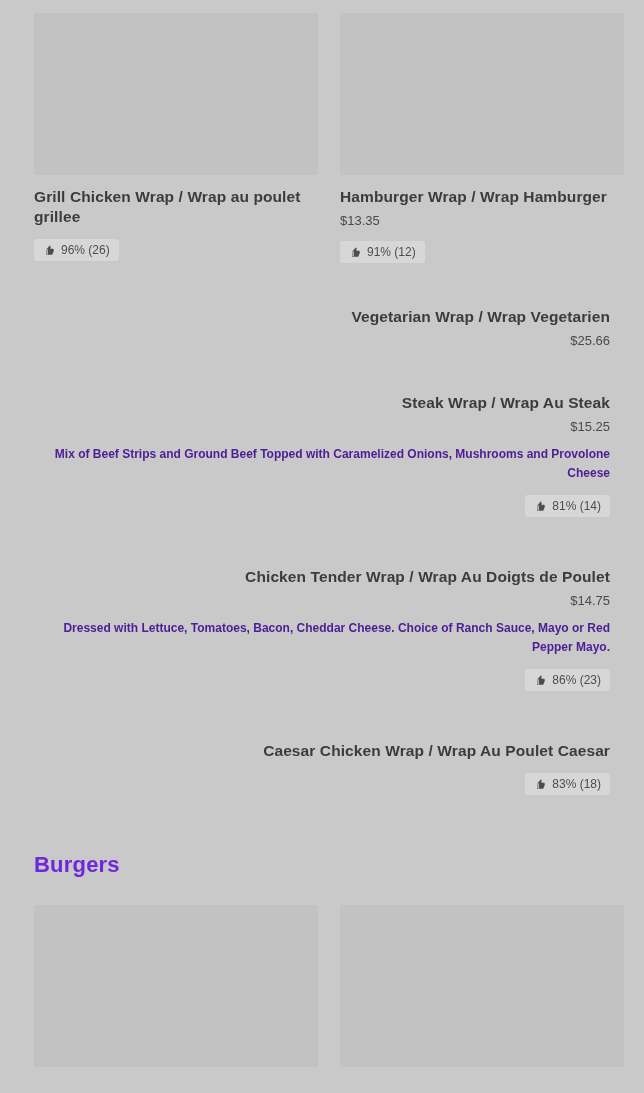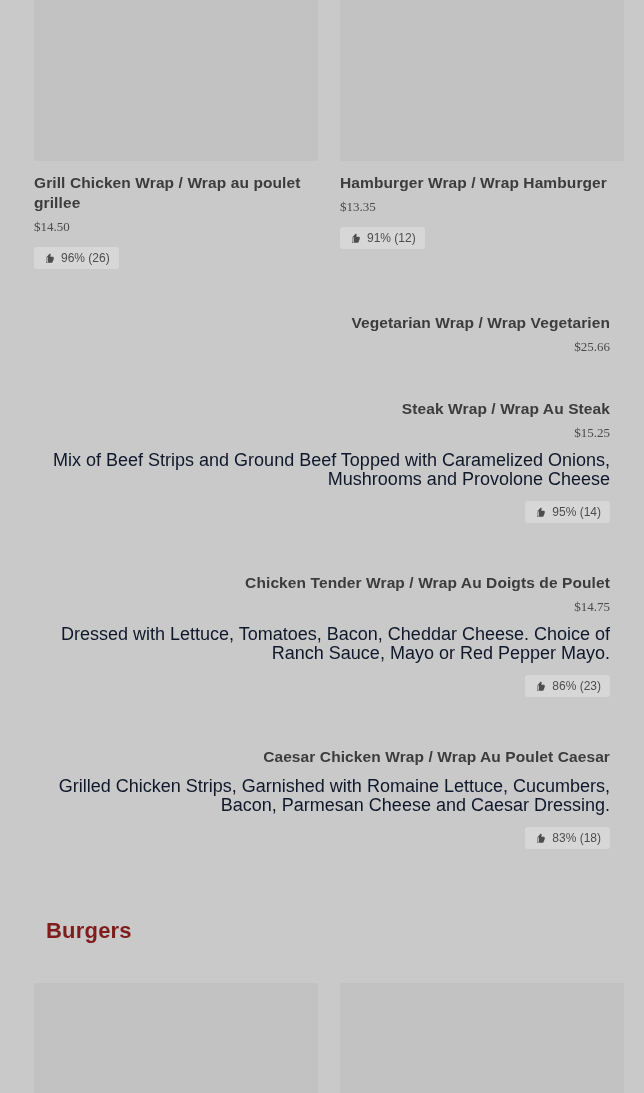--- a/index.html
+++ b/index.html
@@ -12,21 +12,21 @@
     height: 1093px;
     font-family: "Liberation Sans", sans-serif;
     color: #3b3b3b;
     overflow: hidden;
     position: relative;
   }
   .page {
     width: 644px;
     height: 1093px;
     box-sizing: border-box;
-    padding: 0 34px;
+    padding: 14px 34px;
     position: relative;
   }
   .card {
     width: 284px;
     box-sizing: border-box;
   }
   .card.full {
     width: 100%;
     text-align: right;
   }
@@ -45,28 +45,28 @@
     color: #3c3c3c;
     line-height: 20px;
     margin: 12px 0 0 0;
     letter-spacing: 0.1px;
   }
   .item-price {
     font-size: 13px;
     color: #4a4a4a;
     margin: 6px 0 0 0;
     line-height: 16px;
-    font-family: Liberation Serif, serif;
   }
   .item-desc {
-    font-size: 18px;
-    color: #0f172a;
+    font-size: 12px;
+    color: #4c1d95;
     line-height: 19px;
     margin: 10px 0 0 0;
     max-width: 580px;
+    font-weight: bold;
   }
   .rating {
     display: inline-flex;
     align-items: center;
     gap: 6px;
     background: #d7d7d7;
     border-radius: 3px;
     padding: 5px 9px;
     margin-top: 12px;
     font-size: 12px;
@@ -77,43 +77,42 @@
     height: 12px;
     display: inline-block;
     position: relative;
     color: #4d4d4d;
   }
   .thumb-icon svg { display: block; }
   .rating-text { line-height: 12px; white-space: nowrap; }
   .section-heading {
     font-size: 22px;
     font-weight: bold;
-    color: #7f1d1d;
-    margin: 12px;
+    color: #6d28d9;
+    margin: 0;
     line-height: 28px;
     letter-spacing: 0.2px;
   }
   .sp-26 { height: 26px; }
   .sp-32 { height: 32px; }
   .sp-38 { height: 38px; }
   .sp-56 { height: 56px; }
   .row-two { display: flex; gap: 22px; }
   .col { width: 284px; }
 </style>
 </head>
 <body>
 
 <div class="page">
 
   <div class="row-two">
 
     <div class="col card">
       <div class="thumb top"></div>
       <div class="item-title">Grill Chicken Wrap / Wrap au poulet grillee</div>
-      <div class="item-price">$14.50</div>
       <div class="rating">
         <span class="thumb-icon">
           <svg viewBox="0 0 16 16" width="12" height="12" fill="currentColor">
               <path d="M6.3 14.5H4.2V6.9h2.1v7.6zM14.3 7.6c0-.7-.6-1.3-1.3-1.3H9.7l.5-2.4c.1-.4 0-.8-.3-1.1l-.8-.8-4 4.3c-.2.2-.3.5-.3.8v5.9c0 .7.6 1.3 1.3 1.3h5.3c.5 0 1-.3 1.2-.8l1.6-3.8c0-.1.1-.3.1-.4V7.6z"></path>
             </svg>
         </span>
         <span class="rating-text">96% (26)</span>
       </div>
     </div>
 
@@ -145,21 +144,21 @@
   <div class="card full">
     <div class="item-title">Steak Wrap / Wrap Au Steak</div>
     <div class="item-price">$15.25</div>
     <div class="item-desc">Mix of Beef Strips and Ground Beef Topped with Caramelized Onions, Mushrooms and Provolone Cheese</div>
     <div class="rating">
       <span class="thumb-icon">
         <svg viewBox="0 0 16 16" width="12" height="12" fill="currentColor">
             <path d="M6.3 14.5H4.2V6.9h2.1v7.6zM14.3 7.6c0-.7-.6-1.3-1.3-1.3H9.7l.5-2.4c.1-.4 0-.8-.3-1.1l-.8-.8-4 4.3c-.2.2-.3.5-.3.8v5.9c0 .7.6 1.3 1.3 1.3h5.3c.5 0 1-.3 1.2-.8l1.6-3.8c0-.1.1-.3.1-.4V7.6z"></path>
           </svg>
       </span>
-      <span class="rating-text">95% (14)</span>
+      <span class="rating-text">81% (14)</span>
     </div>
   </div>
 
   <div class="sp-38"></div>
 
   <div class="card full">
     <div class="item-title">Chicken Tender Wrap / Wrap Au Doigts de Poulet</div>
     <div class="item-price">$14.75</div>
     <div class="item-desc">Dressed with Lettuce, Tomatoes, Bacon, Cheddar Cheese. Choice of Ranch Sauce, Mayo or Red Pepper Mayo.</div>
     <div class="rating">
@@ -169,21 +168,20 @@
           </svg>
       </span>
       <span class="rating-text">86% (23)</span>
     </div>
   </div>
 
   <div class="sp-38"></div>
 
   <div class="card full">
     <div class="item-title">Caesar Chicken Wrap / Wrap Au Poulet Caesar</div>
-    <div class="item-desc">Grilled Chicken Strips, Garnished with Romaine Lettuce, Cucumbers, Bacon, Parmesan Cheese and Caesar Dressing.</div>
     <div class="rating">
       <span class="thumb-icon">
         <svg viewBox="0 0 16 16" width="12" height="12" fill="currentColor">
             <path d="M6.3 14.5H4.2V6.9h2.1v7.6zM14.3 7.6c0-.7-.6-1.3-1.3-1.3H9.7l.5-2.4c.1-.4 0-.8-.3-1.1l-.8-.8-4 4.3c-.2.2-.3.5-.3.8v5.9c0 .7.6 1.3 1.3 1.3h5.3c.5 0 1-.3 1.2-.8l1.6-3.8c0-.1.1-.3.1-.4V7.6z"></path>
           </svg>
       </span>
       <span class="rating-text">83% (18)</span>
     </div>
   </div>
 

